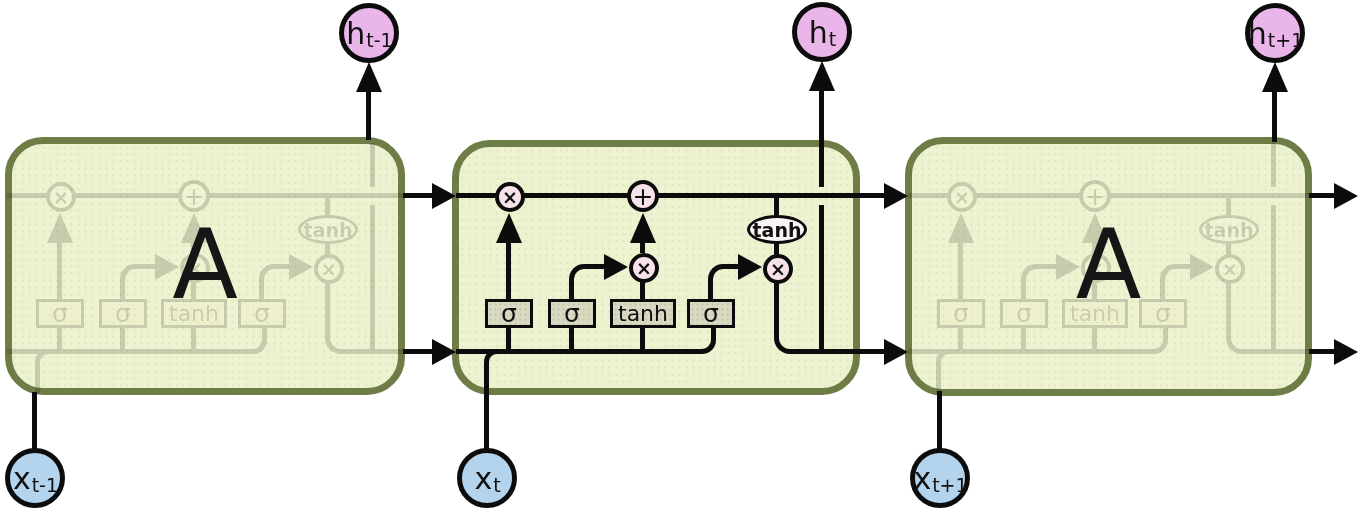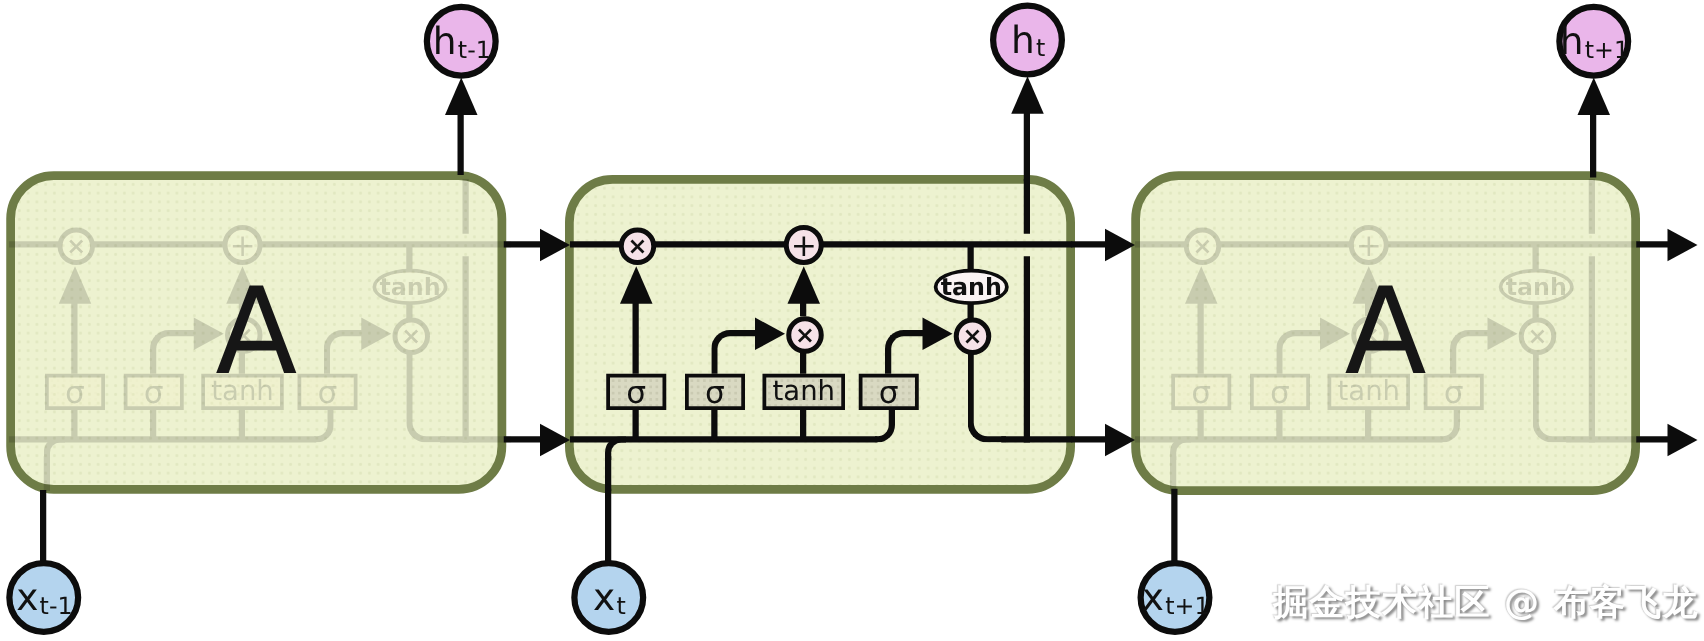--- a/index.html
+++ b/index.html
@@ -271,15 +271,14 @@
     <span>x</span>
       <span class="sub">t</span>
   </div>
 
   <div class="line pg" style="left:937px; top:391px; width:5px; height:59px;"></div>
   <div class="node inp pg" style="left:910px; top:448px;">
     <span>x</span>
       <span class="sub">t+1</span>
   </div>
 
-  <div class="watermark">掘金技术社区 @ 布客飞龙</div>
 
 </div>
 
 </body></html>

